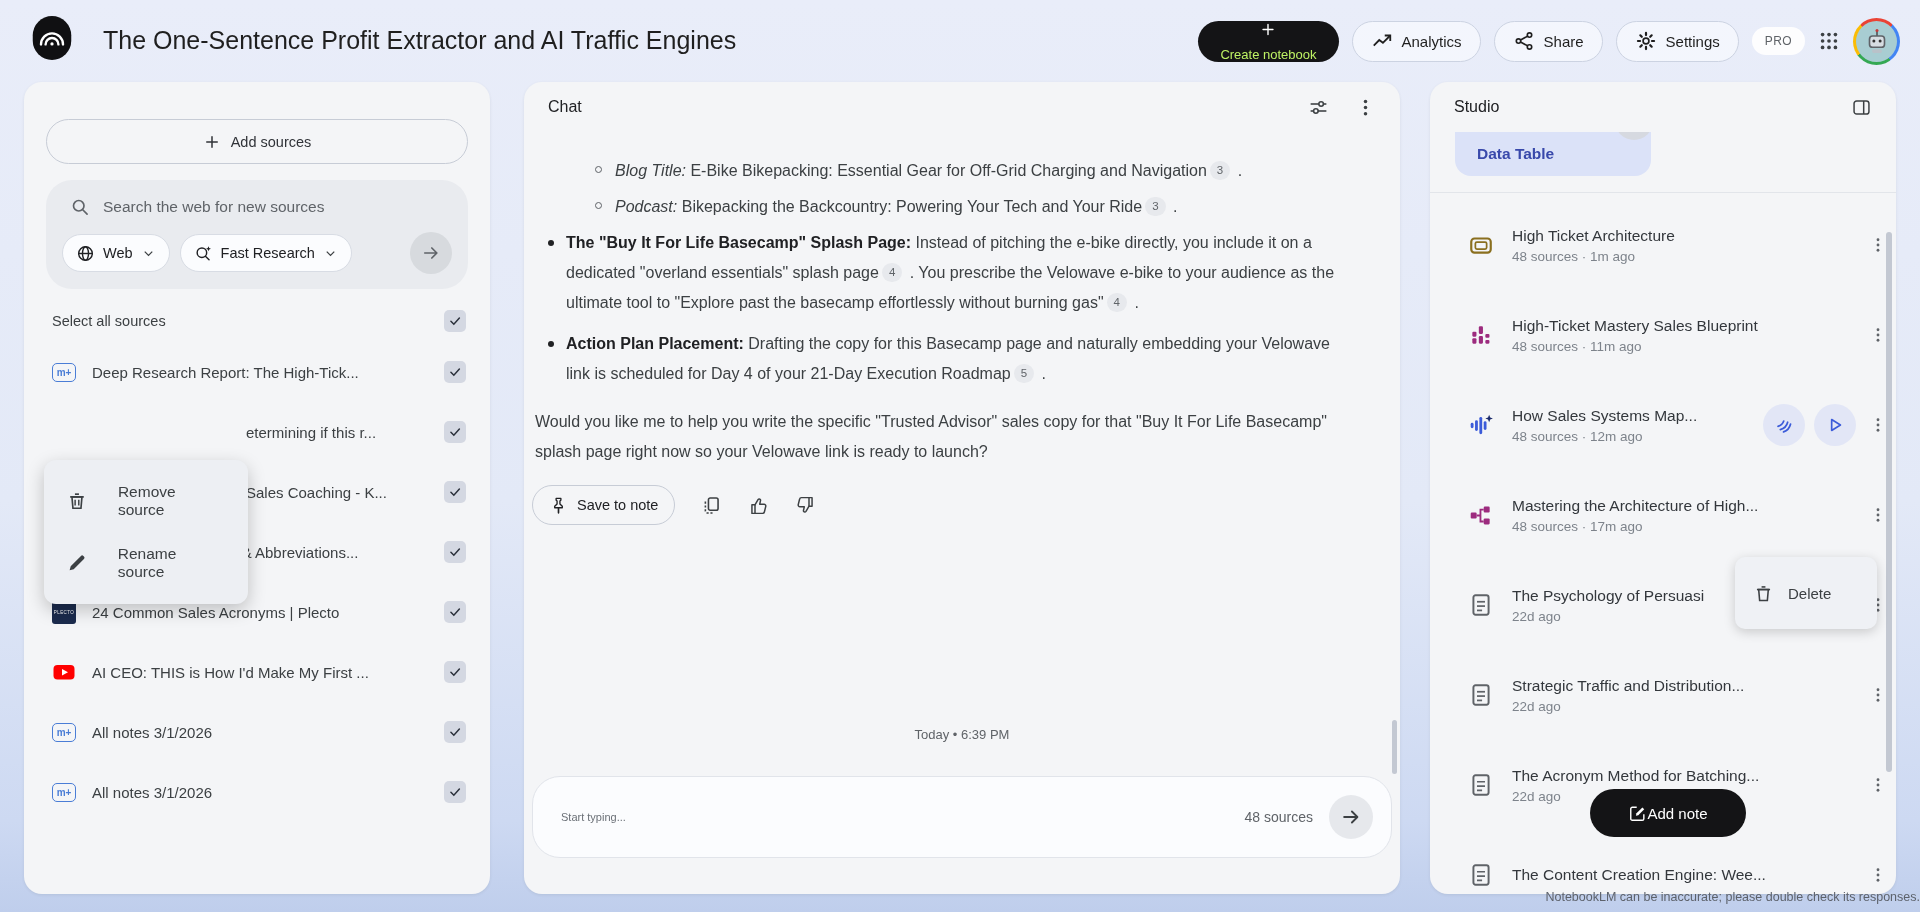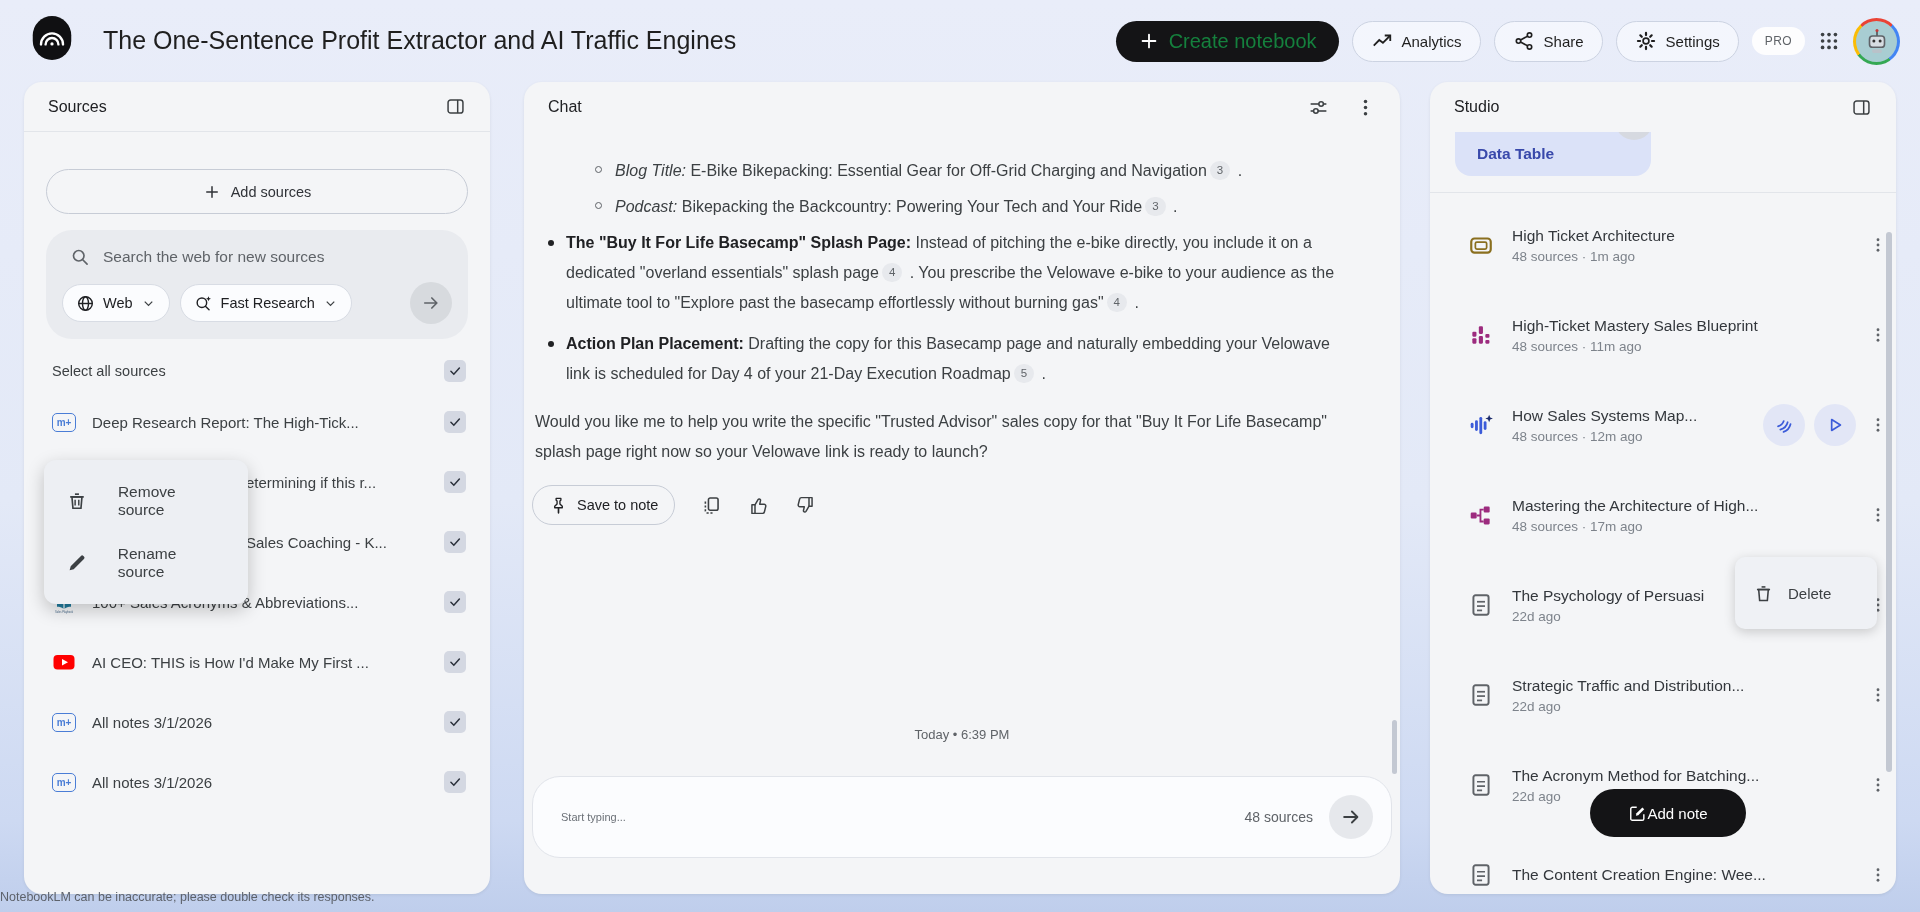--- a/index.html
+++ b/index.html
@@ -9,21 +9,21 @@
     color:#202124; }
 
   
   #app-header { position:absolute; top:0; left:0; width:100%; height:96px; }
   #logo { position:absolute; left:30px; top:14px; width:44px; height:48px; }
   #nb-title { position:absolute; left:103px; top:26px; font-size:25px; color:#1f1f1f; white-space:nowrap; }
   #header-actions { position:absolute; right:20px; top:18px; display:flex; align-items:center; gap:13px; height:46px; }
   .hdr-pill { display:inline-flex; align-items:center; gap:9px; height:41px; padding:0 18px;
     border-radius:22px; font-size:15px; color:#1f1f1f;
     background:rgba(250,251,255,.62); border:1px solid #ccd3e2; cursor:pointer; }
-  #create-btn { background:#141416; color:#15803d; border:none; padding:0 22px; font-size:20px; }
+  #create-btn { background:#141416; color:#bef264; border:none; padding:0 22px; font-size:13px;flex-direction:column; }
   #pro-badge { background:#fdfdfe; border:none; height:28px; padding:0 13px; border-radius:15px;
     font-size:12px; color:#5f6368; letter-spacing:.4px; }
   .hdr-icon { width:22px; height:22px; display:block; }
   #avatar { width:47px; height:47px; border-radius:50%; padding:3px;
     background:conic-gradient(#ea4335 0 12%,#4285f4 12% 40%,#34a853 40% 65%,#fbbc04 65% 88%,#ea4335 88% 100%); }
   #avatar .inner { width:100%; height:100%; border-radius:50%; background:#a8cdd2; overflow:hidden;
     display:flex; align-items:center; justify-content:center; }
 
   
   .panel { position:absolute; top:82px; height:812px; background:#f4f5f7; border-radius:18px;
@@ -113,21 +113,21 @@
   .st-circle { width:42px; height:42px; border-radius:50%; background:#e2e6f6; display:flex; align-items:center;
     justify-content:center; cursor:pointer; }
   .st-dots { width:20px; display:flex; justify-content:center; cursor:pointer; flex:none; }
   #studio-delete-menu { position:absolute; left:305px; top:475px; width:142px; height:72px; background:#eff1f5;
     border-radius:10px; box-shadow:0 3px 12px rgba(0,0,0,.18); display:flex; align-items:center; gap:14px;
     padding:0 18px; z-index:30; font-size:15px; color:#3c4043; cursor:pointer; }
   #add-note-btn { position:absolute; left:160px; top:707px; width:156px; height:48px; background:#141416;
     border-radius:26px; color:#fff; display:flex; align-items:center; justify-content:center; gap:0;
     font-size:15px; z-index:40; cursor:pointer; }
 
-  #disclaimer { position:absolute; left:0; right:0; top:890px; text-align:left; font-size:12.5px; color:#5d626b; }
+  #disclaimer { position:absolute; left:0; right:0; top:890px; text-align:right; font-size:12.5px; color:#5d626b; }
 </style>
 </head>
 <body>
 
 <div id="app-header">
   <div id="logo">
     <svg viewBox="0 0 48 52" width="44" height="48">
       <rect x="3" y="2" width="42" height="48" rx="21" fill="#101012"></rect>
       <path d="M12 33a12 12 0 1 1 24 0" fill="none" stroke="#fff" stroke-width="2.6" stroke-linecap="round"></path>
       <path d="M17 33a7 7 0 1 1 14 0" fill="none" stroke="#fff" stroke-width="2.6" stroke-linecap="round"></path>
@@ -191,27 +191,20 @@
             <circle cx="9.5" cy="12" r="1.2" fill="#333"></circle>
             <circle cx="14.5" cy="12" r="1.2" fill="#333"></circle>
             <rect x="8" y="18.5" width="8" height="3" rx="1.5" fill="#b9c2c9"></rect>
           </svg>
       </div>
     </div>
   </div>
 </div>
 
 <div class="panel" id="sources-panel">
-  <div class="panel-header divider">
-    <span class="panel-title">Sources</span>
-    <svg class="tool-ic" viewBox="0 0 24 24">
-        <rect x="3.5" y="4.5" width="17" height="15" rx="3" fill="none" stroke="#3c4043" stroke-width="1.7"></rect>
-        <line x1="14.5" y1="4.5" x2="14.5" y2="19.5" stroke="#3c4043" stroke-width="1.7"></line>
-      </svg>
-  </div>
 
   <div id="add-sources-btn">
     <svg width="18" height="18" viewBox="0 0 24 24">
         <path d="M12 5v14M5 12h14" stroke="#303338" stroke-width="2" stroke-linecap="round"></path>
       </svg>
     <span>Add sources</span>
   </div>
 
   <div id="search-card">
     <div id="search-row">
@@ -291,20 +284,31 @@
       </div>
       <div class="src-row">
         <span class="src-ic">
           <svg width="24" height="24" viewBox="0 0 24 24">
             <path d="M12 5.5C10 4 7.5 3.4 5 3.4v13.4c2.5 0 5 .6 7 2.1 2-1.5 4.5-2.1 7-2.1V3.4c-2.5 0-5 .6-7 2.1z" fill="#1f7a9c"></path>
             <line x1="12" y1="5.5" x2="12" y2="18.9" stroke="#f4f5f7" stroke-width="1.2"></line>
             <text x="12" y="23" font-size="2.6" fill="#4a6b8a" text-anchor="middle">Sales Playbook</text>
           </svg>
         </span>
         <span class="src-title">100+ Sales Acronyms &amp; Abbreviations...</span>
+        <span class="cbx">
+          <svg width="14" height="14" viewBox="0 0 24 24">
+            <path d="M5 12.5l5 5L19.5 7" fill="none" stroke="#2b313b" stroke-width="2.6" stroke-linecap="round"></path>
+          </svg>
+        </span>
+      </div>
+      <div class="src-row">
+        <span class="src-ic">
+          <span class="ic-plecto">PLECTO</span>
+        </span>
+        <span class="src-title">24 Common Sales Acronyms | Plecto</span>
         <span class="cbx">
           <svg width="14" height="14" viewBox="0 0 24 24">
             <path d="M5 12.5l5 5L19.5 7" fill="none" stroke="#2b313b" stroke-width="2.6" stroke-linecap="round"></path>
           </svg>
         </span>
       </div>
       <div class="src-row">
         <span class="src-ic">
           <svg width="24" height="24" viewBox="0 0 24 24">
             <rect x="1.5" y="5" width="21" height="14.5" rx="4" fill="#ff0000"></rect>

